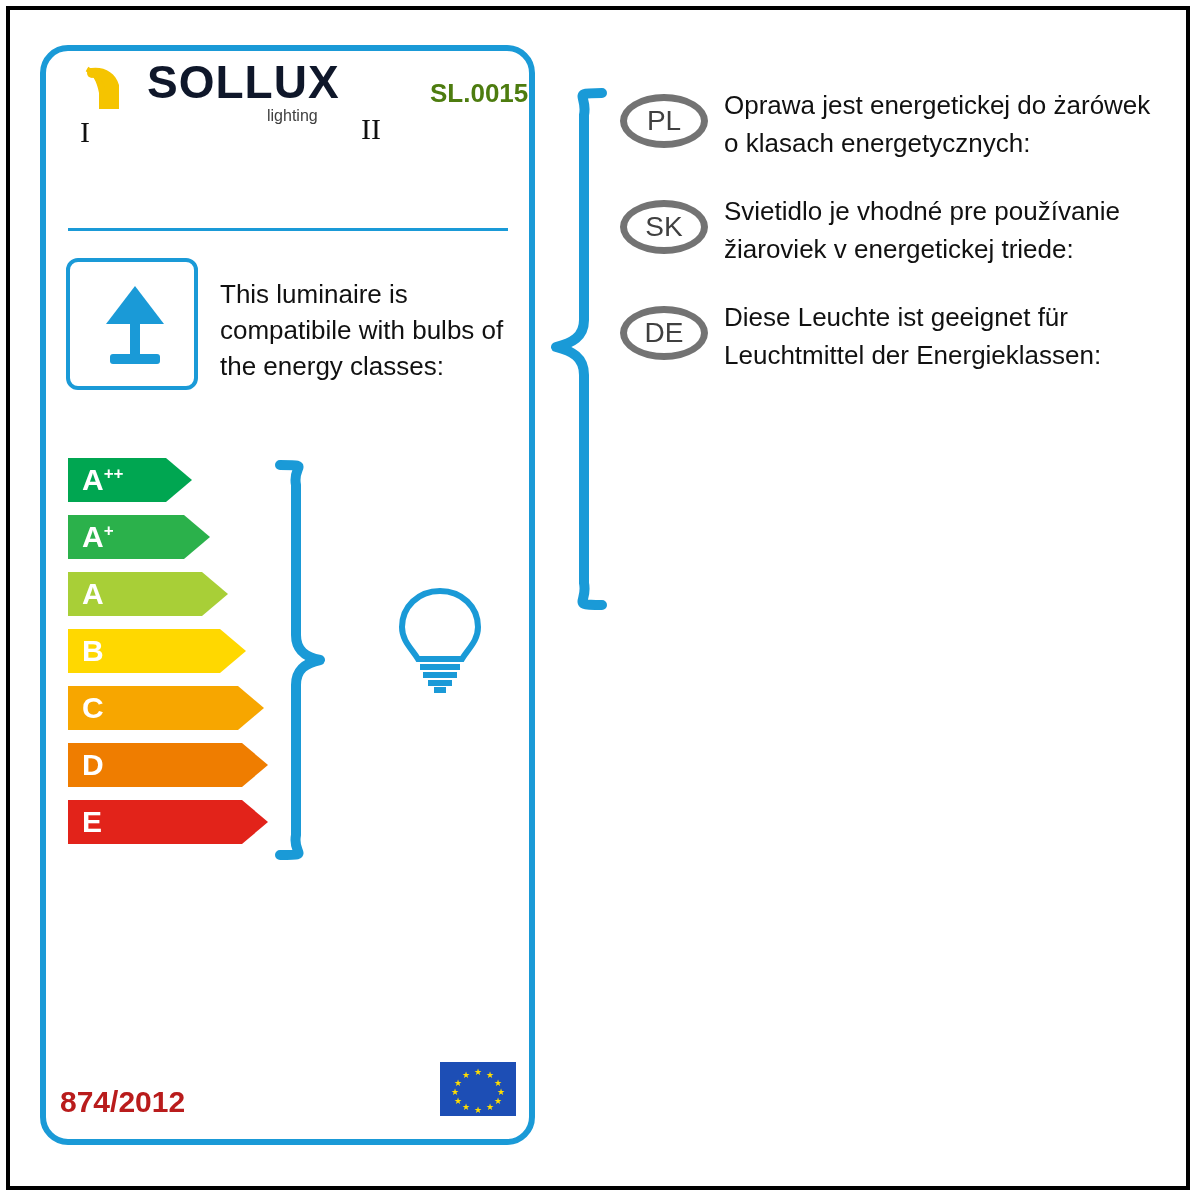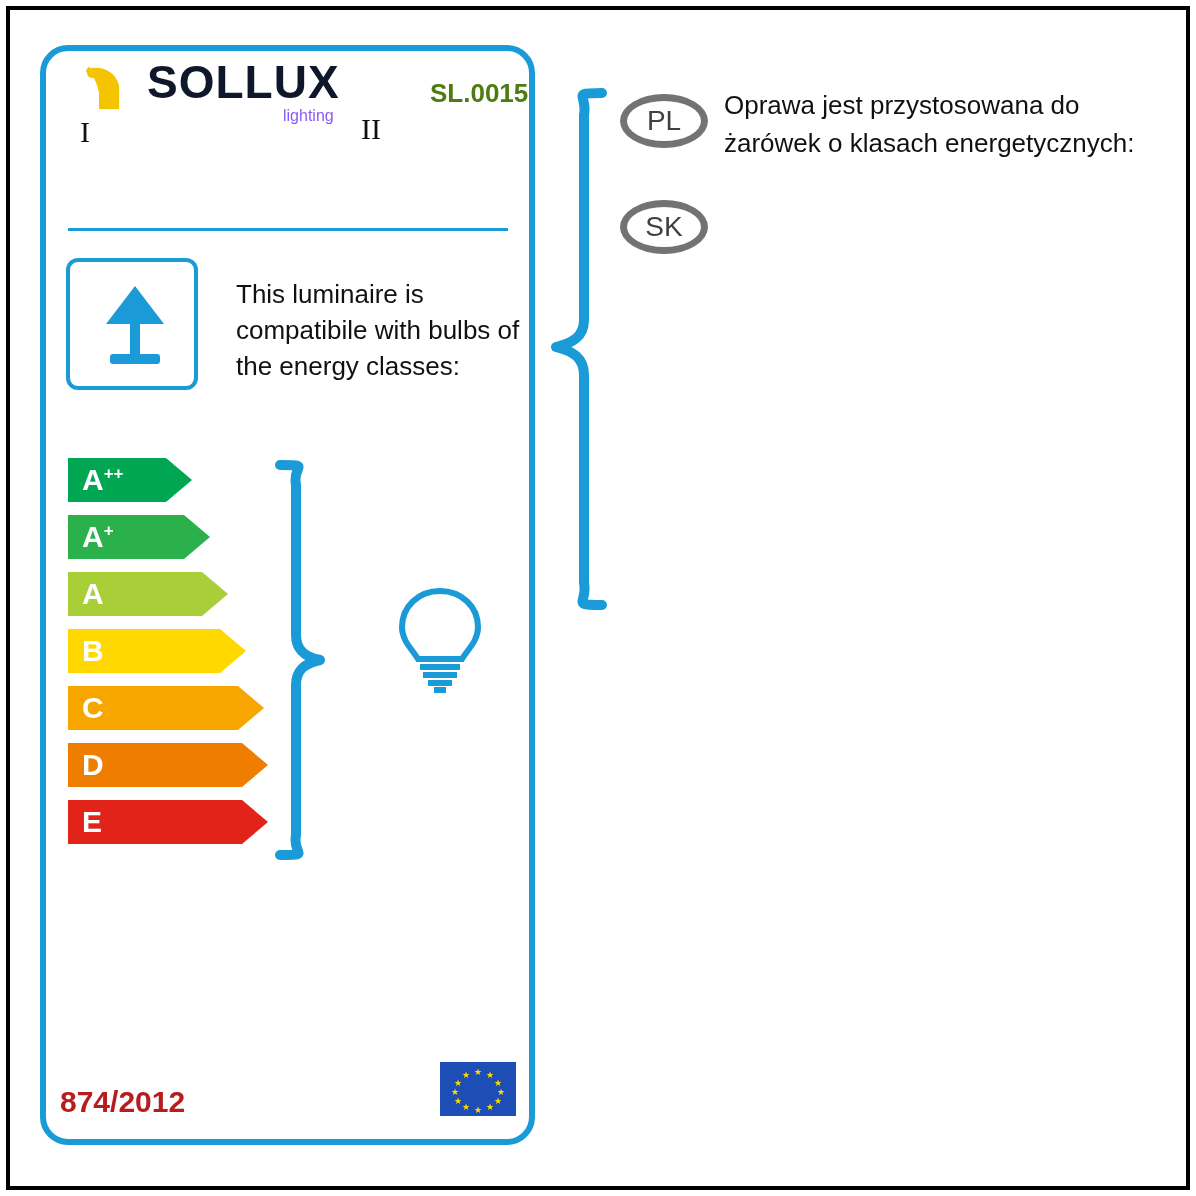--- a/index.html
+++ b/index.html
@@ -58,24 +58,24 @@
     left: 62px;
     top: 0px;
     font-size: 46px;
     font-weight: bold;
     letter-spacing: 1px;
     color: #0f172a;
     font-family: "Liberation Sans", sans-serif;
   }
   .logo-sub {
     position: absolute;
-    left: 198px;
+    left: 182px;
     top: 52px;
     font-size: 16px;
-    color: #8b5cf6;
+    color: #404040;
     font-family: "Liberation Sans", sans-serif;
   }
   .sku {
     position: absolute;
     left: 430px;
     top: 78px;
     font-size: 26px;
     font-weight: bold;
     color: #4d7c0f;
   }
@@ -116,21 +116,20 @@
   }
   .lamp-svg { position: absolute; left: 22px; top: 18px; }
   .compat-text {
     position: absolute;
     left: 220px;
     top: 276px;
     width: 310px;
     font-size: 26px;
     line-height: 36px;
     color: #111111;
-    margin-left: 16px;
   }
   
   .classes {
     position: absolute;
     left: 68px;
     top: 458px;
     width: 200px;
   }
   .cls-row {
     position: relative;
@@ -324,24 +323,29 @@
     <line x1="44" y1="105" x2="56" y2="105" stroke="#1a9ad7" stroke-width="6"></line>
   </svg>
 
   <svg class="brace-right" width="70" height="530" viewBox="0 0 70 530">
     <path d="M62 8 C30 8 48 10 44 30 L44 235 C44 252 32 258 16 262 C32 266 44 272 44 290 L44 498 C48 518 30 520 62 520" stroke="#1a9ad7" stroke-width="10" fill="none" stroke-linecap="round" stroke-linejoin="round"></path>
   </svg>
 
   <div class="lang-list">
     <div class="lang-row">
       <div class="lang-oval">PL</div>
-      <div class="lang-text">Oprawa jest przystosowana do żarówek o klasach energetycznych:</div>
+      <div class="lang-text">Oprawa jest energetickej do żarówek o klasach energetycznych:</div>
     </div>
     <div class="lang-row">
       <div class="lang-oval">SK</div>
+      <div class="lang-text">Svietidlo je vhodné pre používanie žiaroviek v energetickej triede:</div>
+    </div>
+    <div class="lang-row">
+      <div class="lang-oval">DE</div>
+      <div class="lang-text">Diese Leuchte ist geeignet für Leuchtmittel der Energieklassen:</div>
     </div>
   </div>
 
   <div class="reg-no">874/2012</div>
   <div class="eu-flag">
     <svg width="76" height="54" viewBox="0 0 76 54">
       <g fill="#ffdd00">
         <text x="38" y="13" font-size="9" text-anchor="middle">★</text>
         <text x="26" y="16" font-size="9" text-anchor="middle">★</text>
         <text x="50" y="16" font-size="9" text-anchor="middle">★</text>

